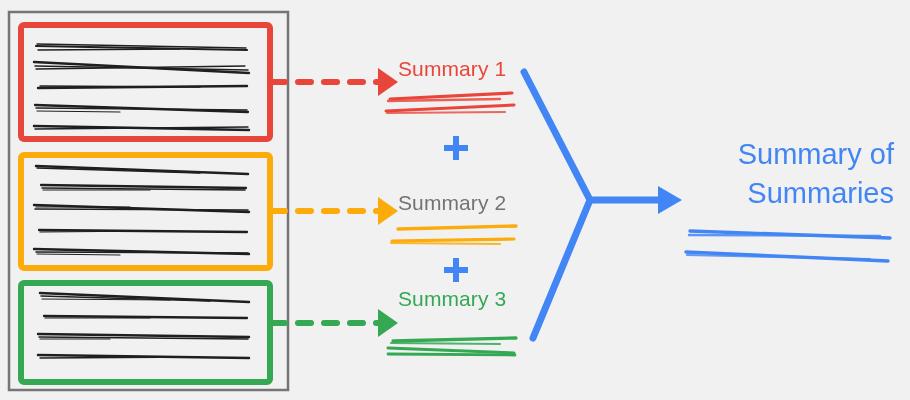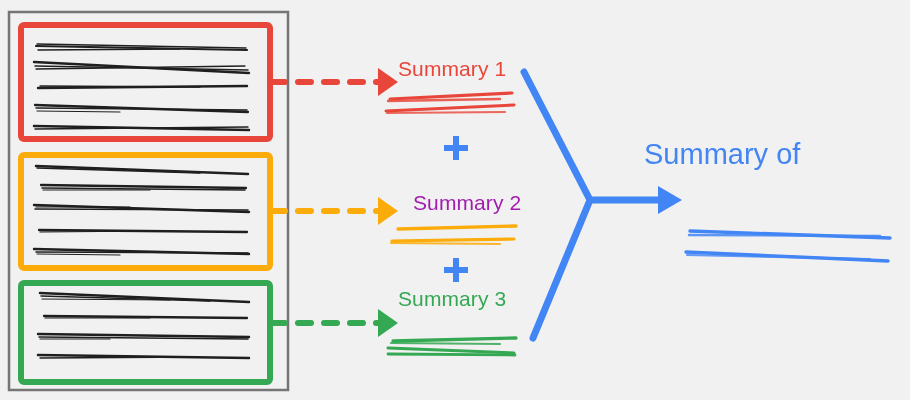--- a/index.html
+++ b/index.html
@@ -28,28 +28,28 @@
   }
   .summary-label {
     position: absolute;
     font-family: "Liberation Sans", sans-serif;
     font-size: 21px;
     font-weight: 400;
     letter-spacing: 0.1px;
     white-space: nowrap;
   }
   #label-summary-1 { left: 398px; top: 57px; color: #e8463a; }
-  #label-summary-2 { left: 413px; top: 191px; color: #a21caf; }
+  #label-summary-2 { left: 398px; top: 191px; color: #737373; }
   #label-summary-3 { left: 398px; top: 287px; color: #34a853; }
   #label-final {
     position: absolute;
-    left: 644px;
+    left: 684px;
     top: 135px;
     width: 210px;
-    text-align: left;
+    text-align: right;
     color: #4285f4;
     font-family: "Liberation Sans", sans-serif;
     font-size: 29px;
     font-weight: 400;
     line-height: 39px;
   }
 </style>
 </head>
 <body>
 
@@ -169,15 +169,16 @@
   </svg>
 
   <div class="summary-label" id="label-summary-1">Summary 1</div>
 
   <div class="summary-label" id="label-summary-2">Summary 2</div>
 
   <div class="summary-label" id="label-summary-3">Summary 3</div>
 
   <div id="label-final">
     <div>Summary of</div>
+    <div>Summaries</div>
   </div>
 
 </div>
 
 </body></html>

